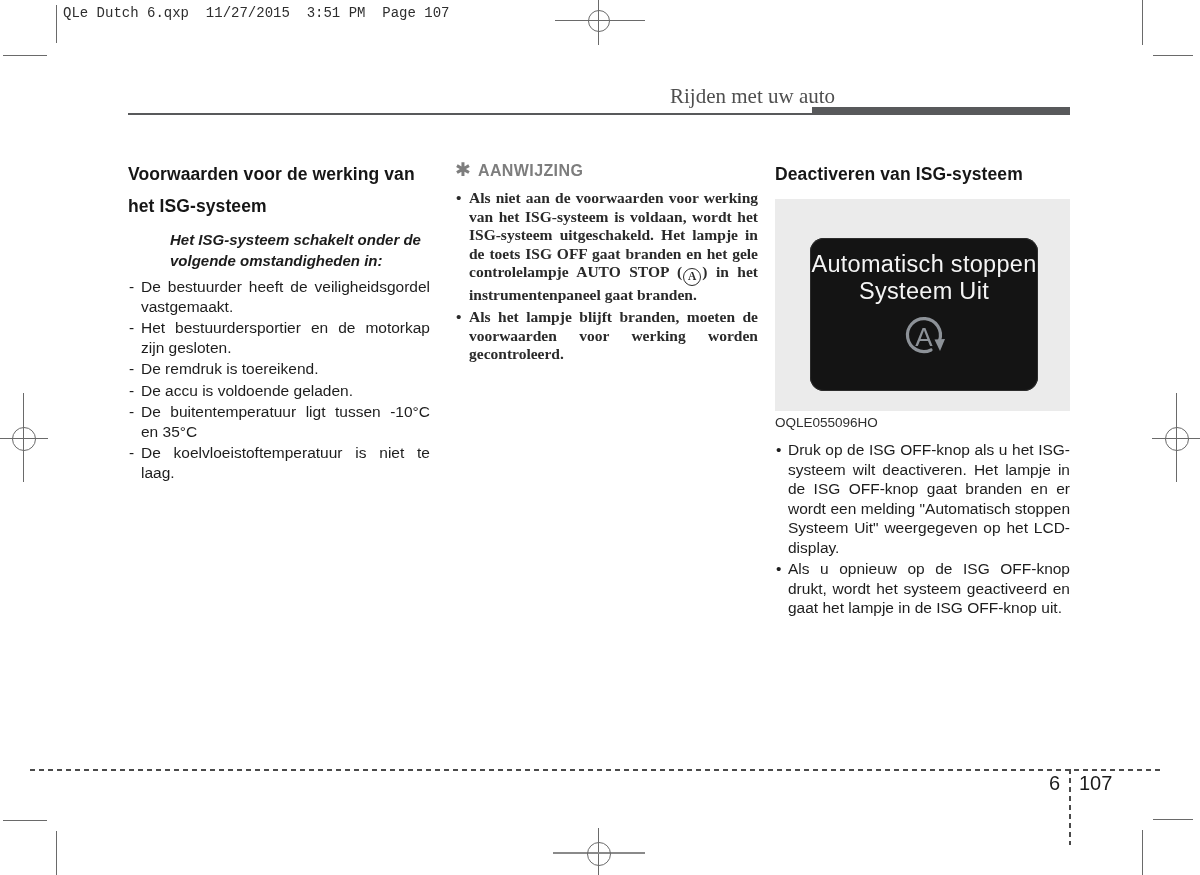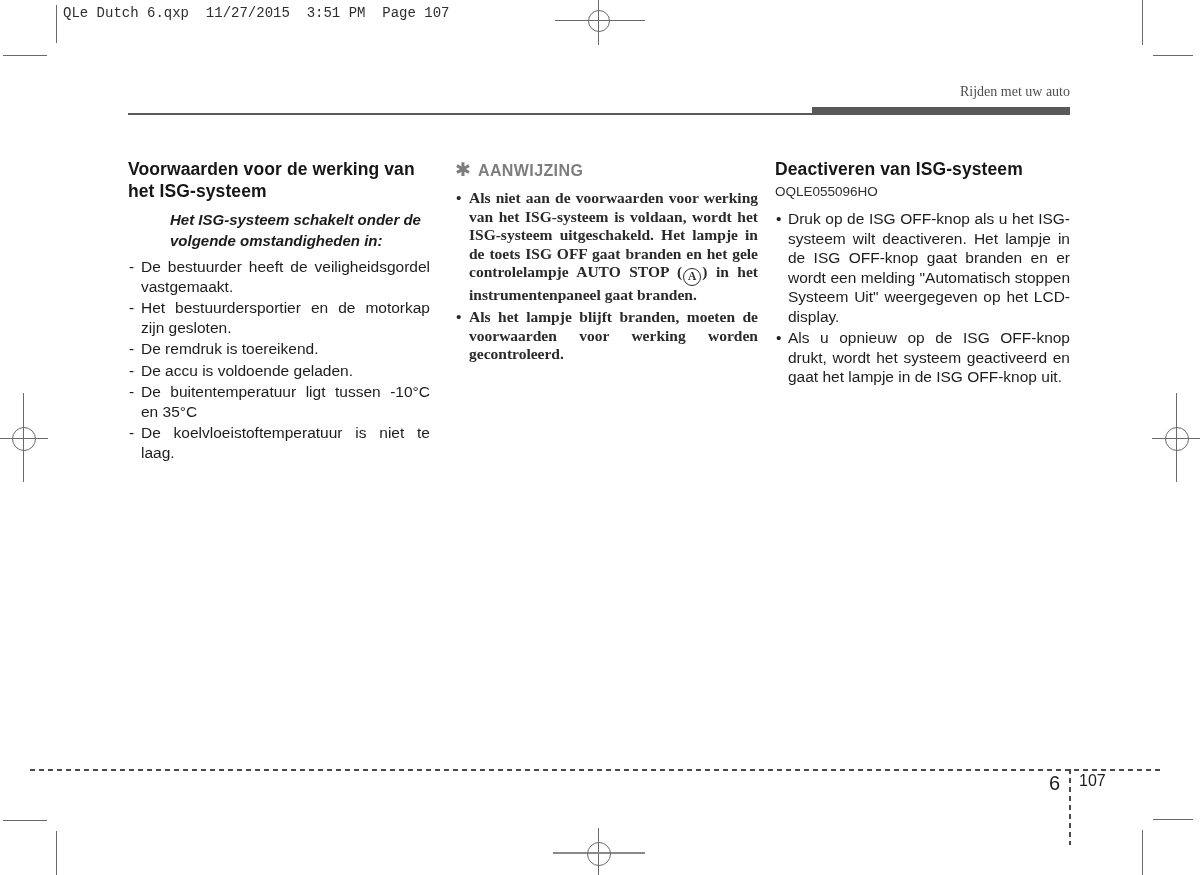--- a/index.html
+++ b/index.html
@@ -6,32 +6,32 @@
   #page{position:relative;width:1200px;height:875px;background:#ffffff;overflow:hidden;
         font-family:"Liberation Sans",sans-serif;color:#1f1f1f;}
 
   
   .slug{position:absolute;left:63px;top:5px;font-family:Liberation Mono, monospace;
         font-size:14px;color:#2e2e2e;white-space:pre;}
   .mark{position:absolute;background:#6a6a6a;}
   .reg-circle{position:absolute;border:1px solid #6a6a6a;border-radius:50%;background:transparent;}
 
   
-  .header-title{position:absolute;right:130px;top:84px;width:400px;text-align:right;
-        font-family:"Liberation Serif",serif;font-size:14px;color:#4f4f4f;}
+  .header-title{position:absolute;right:130px;top:84px;width:400px;text-align:left;
+        font-family:"Liberation Serif",serif;font-size:21px;color:#4f4f4f;}
   .header-rule-thin{position:absolute;left:128px;top:113px;width:942px;height:2px;background:#58595b;}
   .header-rule-bar{position:absolute;left:812px;top:107px;width:258px;height:8px;background:#58595b;}
 
   
   .col{position:absolute;top:158px;}
   #col-left{left:128px;width:302px;}
   #col-middle{left:455px;width:303px;}
   #col-right{left:775px;width:295px;}
 
-  .h-sans{font-size:17.5px;font-weight:700;line-height:22px;color:#161616;letter-spacing:.1px;}
+  .h-sans{font-size:17.5px;font-weight:700;line-height:32px;color:#161616;letter-spacing:.1px;}
   .sub-italic{margin-top:7px;font-size:15px;font-weight:700;font-style:italic;line-height:21px;color:#1c1c1c;margin-left:42px;}
 
   .list{margin-top:6px;}
   .list-item{position:relative;padding-left:13px;text-align:justify;margin-bottom:2px;}
   .list-item .marker{position:absolute;left:1px;}
 
   
   .sans-list .list-item{font-size:15.5px;line-height:19.5px;color:#1d1d1d;}
 
   
@@ -53,21 +53,21 @@
   .display-line.first{margin-top:13px;}
   .display-icon{margin-top:6px;}
   .caption{margin-top:4px;font-size:13.5px;color:#2f2f2f;}
 
   
   .dash-h{position:absolute;left:30px;top:769px;width:1132px;height:2px;
         background:repeating-linear-gradient(to right,#4a4a4a 0 5px,transparent 5px 9px);}
   .dash-v{position:absolute;left:1069px;top:769px;width:2px;height:76px;
         background:repeating-linear-gradient(to bottom,#4a4a4a 0 5px,transparent 5px 9px);}
   .pg-chapter{position:absolute;left:1014px;top:772px;width:46px;text-align:right;font-size:20px;color:#1c1c1c;}
-  .pg-number{position:absolute;left:1079px;top:772px;font-size:16px;color:#1c1c1c;}
+  .pg-number{position:absolute;left:1079px;top:772px;font-size:20px;color:#1c1c1c;}
 </style>
 </head>
 <body>
 
 <div id="page">
 
   <div class="slug">QLe Dutch 6.qxp  11/27/2015  3:51 PM  Page 107</div>
 
   <div class="mark" style="left:56px;top:5px;width:1px;height:38px;"></div>
   <div class="mark" style="left:3px;top:55px;width:44px;height:1px;"></div>
@@ -118,20 +118,33 @@
     </div>
     <div class="list serif-list">
         <div class="list-item"><span class="marker">•</span>Als niet aan de voorwaarden voor werking van het ISG-systeem is voldaan, wordt het ISG-systeem uitgeschakeld. Het lampje in de toets ISG OFF gaat branden en het gele controlelampje AUTO STOP (<span class="circle-a">A</span>) in het instrumentenpaneel gaat branden.</div>
         <div class="list-item"><span class="marker">•</span>Als het lampje blijft branden, moeten de voorwaarden voor werking worden gecontroleerd.</div>
       </div>
   </div>
 
   <div class="col" id="col-right">
     <div class="h-sans">Deactiveren van ISG-systeem</div>
 
+    <div class="figure">
+      <div class="display">
+        <div class="display-line first">Automatisch stoppen</div>
+        <div class="display-line">Systeem Uit</div>
+        <div class="display-icon">
+          <svg width="52" height="52" viewBox="0 0 52 52">
+            <path d="M 33 39 A 16.5 16.5 0 1 1 41.5 29.6" fill="none" stroke="#8d9298" stroke-width="3.2" stroke-linecap="round"></path>
+            <polygon points="36.5,28.5 47,28 42,40" fill="#8d9298"></polygon>
+            <text x="26" y="35" text-anchor="middle" font-size="26" fill="#8d9298" font-family="Liberation Sans, sans-serif">A</text>
+          </svg>
+        </div>
+      </div>
+    </div>
     <div class="caption">OQLE055096HO</div>
 
     <div class="list sans-list" style="margin-top:10px;">
         <div class="list-item"><span class="marker">•</span>Druk op de ISG OFF-knop als u het ISG-systeem wilt deactiveren. Het lampje in de ISG OFF-knop gaat branden en er wordt een melding "Automatisch stoppen Systeem Uit" weergegeven op het LCD-display.</div>
         <div class="list-item"><span class="marker">•</span>Als u opnieuw op de ISG OFF-knop drukt, wordt het systeem geactiveerd en gaat het lampje in de ISG OFF-knop uit.</div>
       </div>
   </div>
 
   <div class="dash-h"></div>
   <div class="dash-v"></div>

